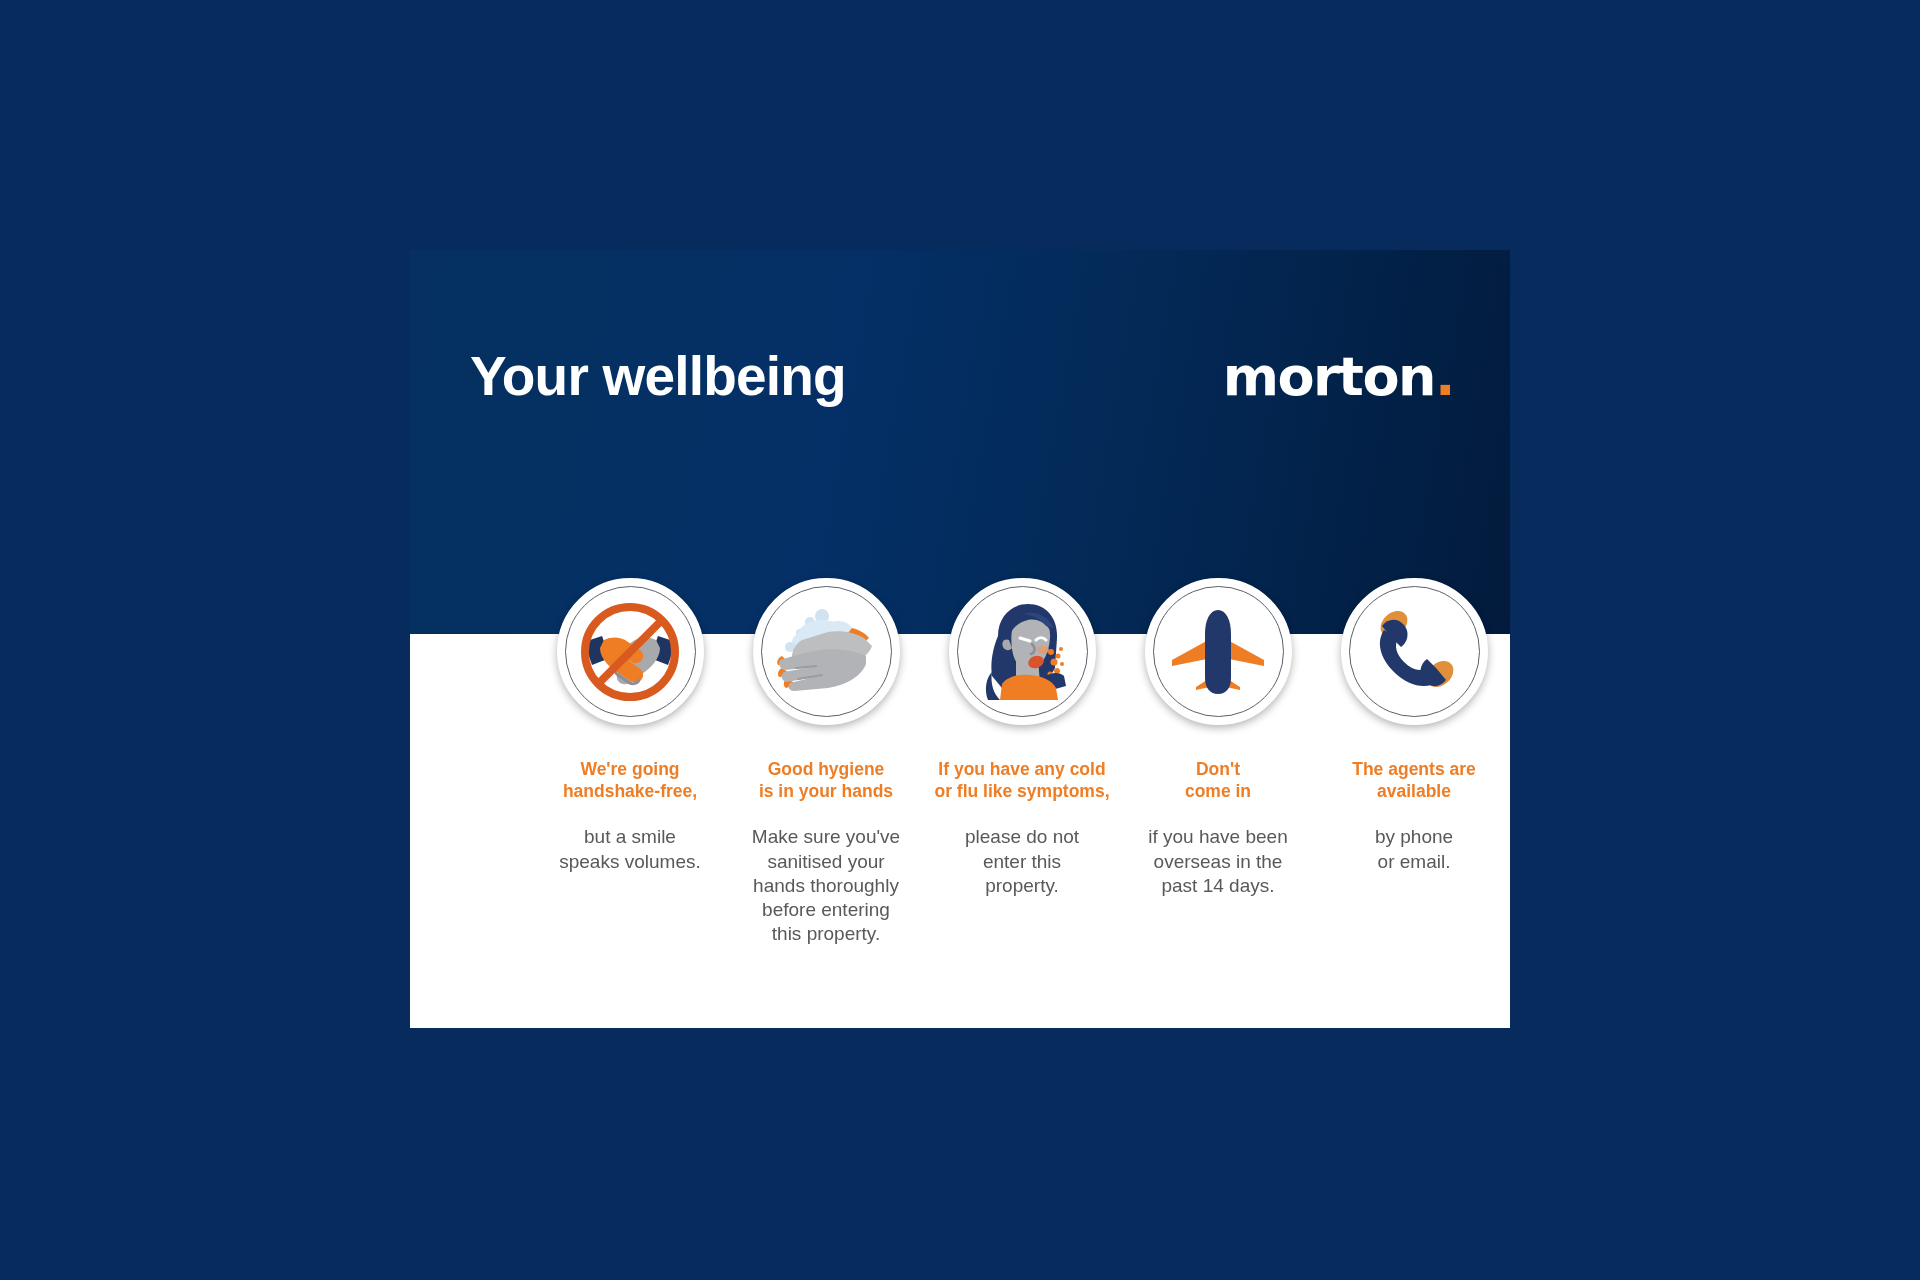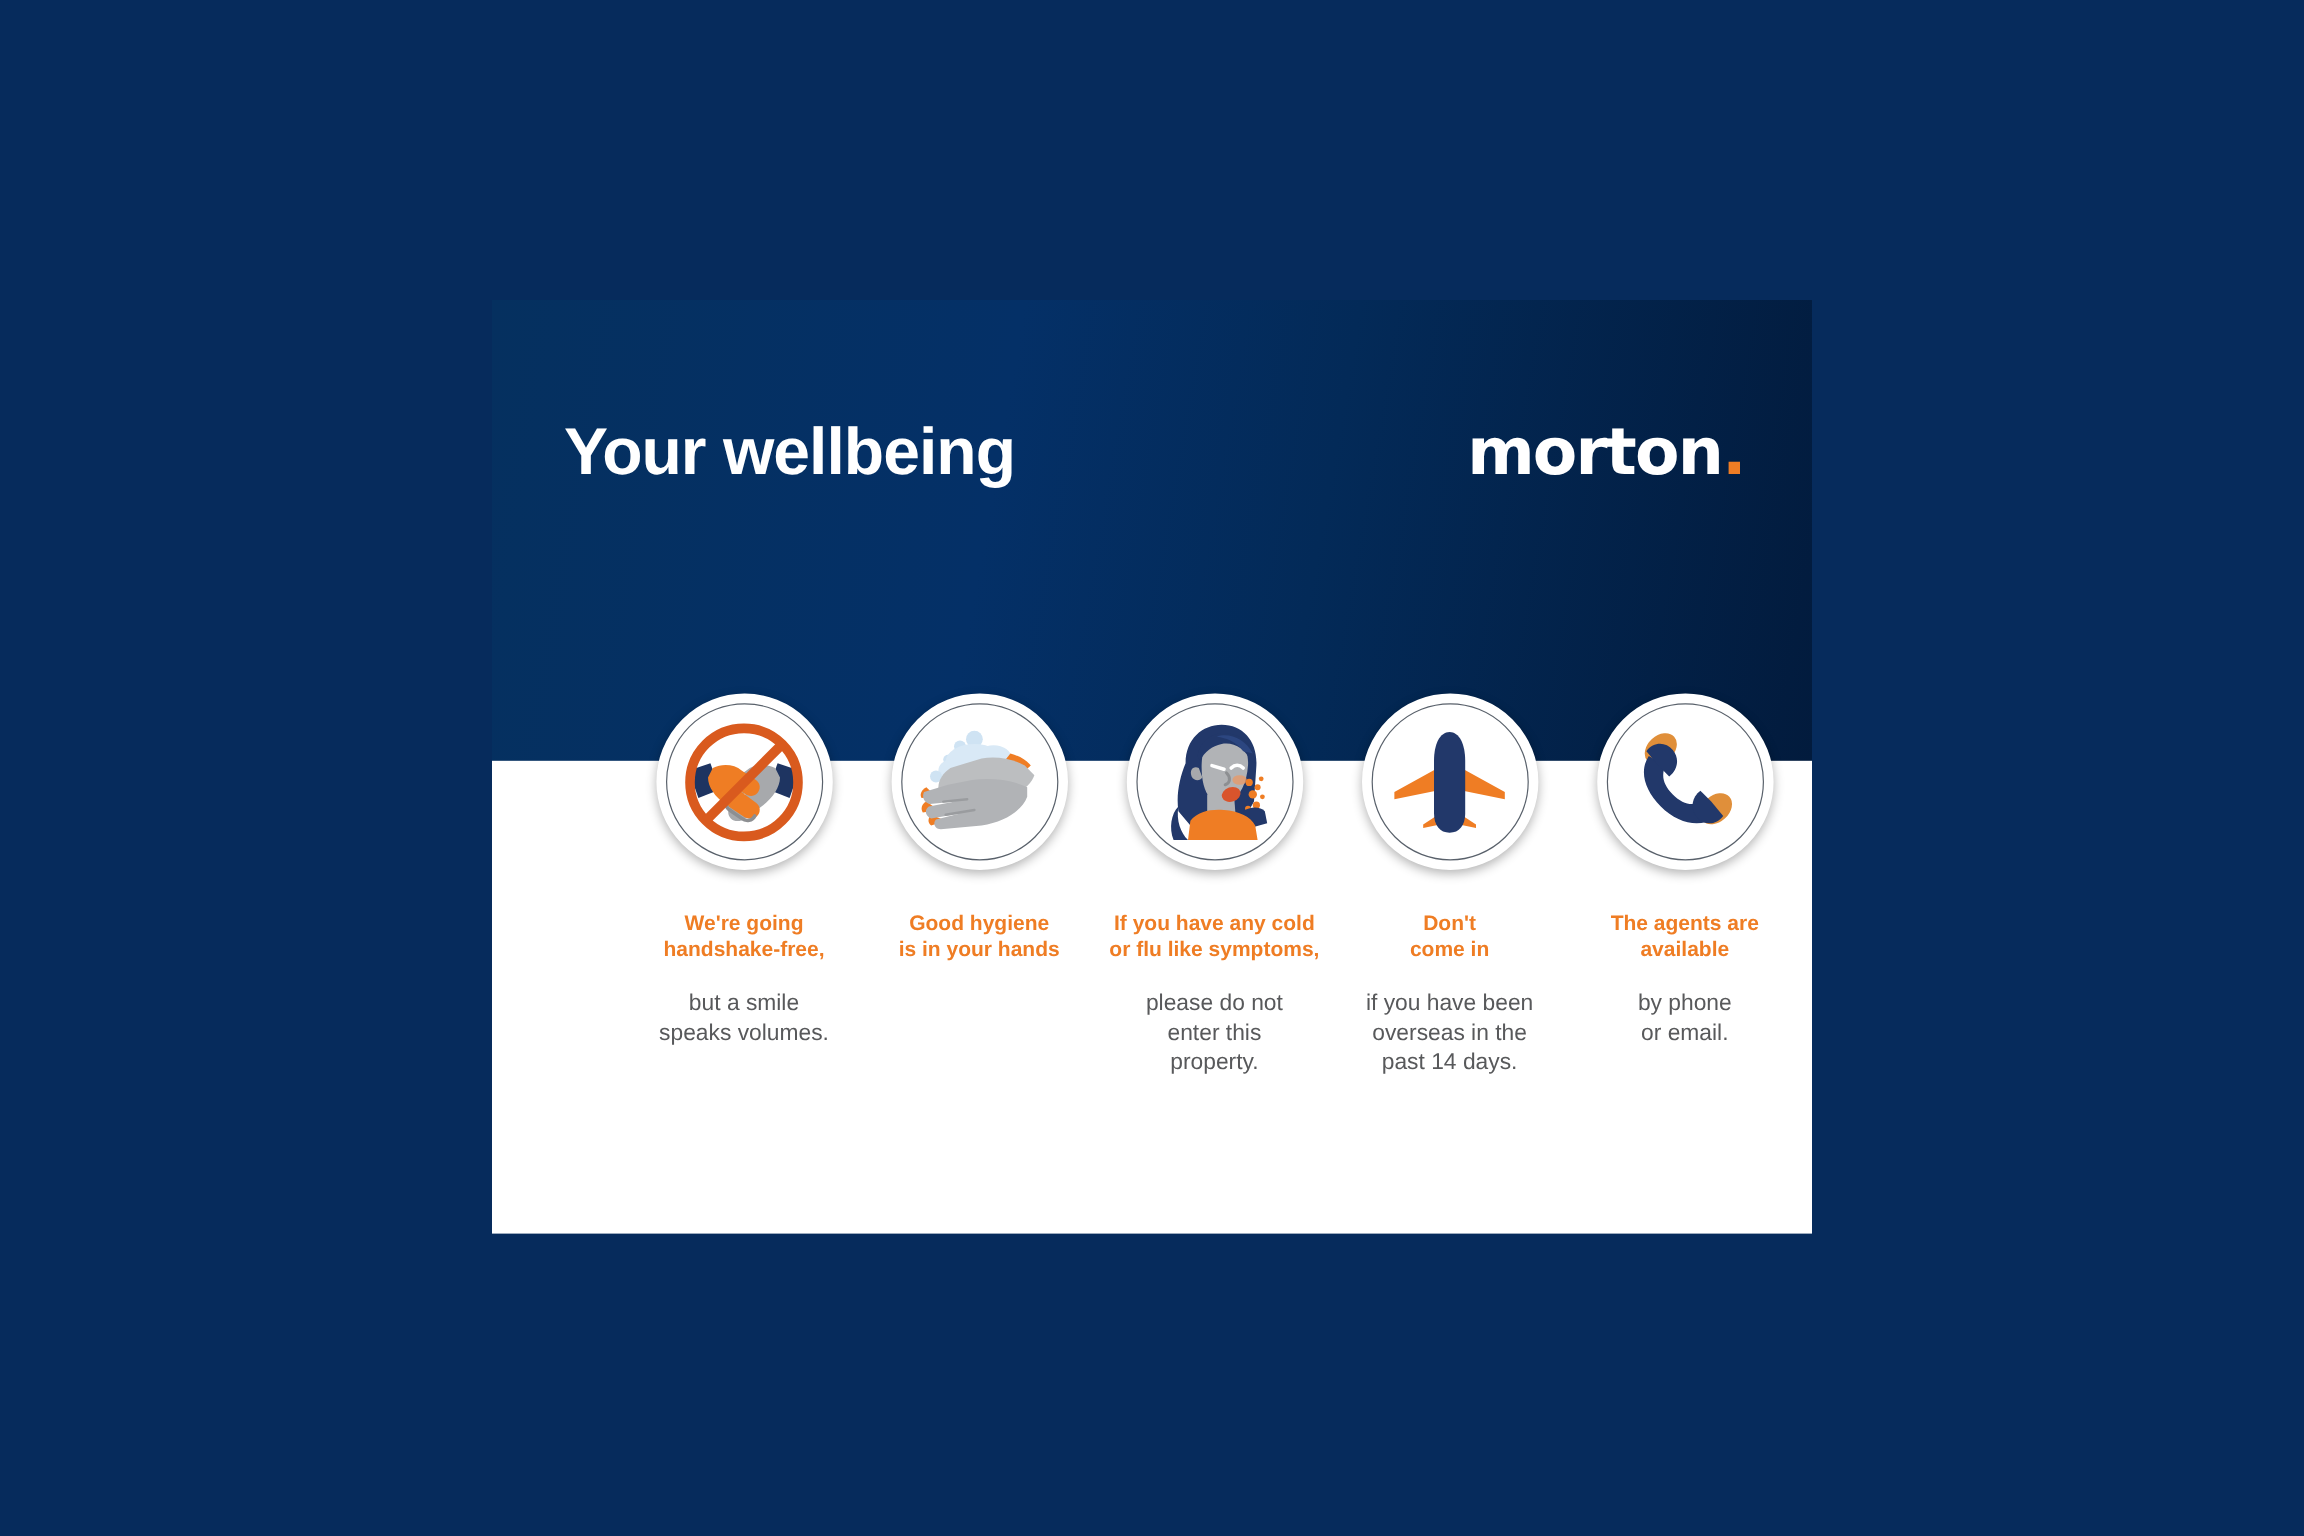--- a/index.html
+++ b/index.html
@@ -62,21 +62,21 @@
     left: 410px;
     top: 634px;
     width: 1100px;
     height: 394px;
     background: #ffffff;
   }
 
   
   .columns {
     position: absolute;
-    left: 410px;
+    left: 420px;
     top: 578px;
     width: 1100px;
     height: 450px;
     display: flex;
     justify-content: flex-start;
     padding-left: 112px;
   }
 
   .column {
     width: 196px;
@@ -187,20 +187,25 @@
 
           <path d="M36 48 C30 52 26 58 26 64 L26 70 L90 70 C98 66 104 60 106 54 L98 46 C88 40 74 38 62 40 Z" fill="#bcbec0"></path>
 
           <path d="M14 68 C12 72 14 77 19 78 L40 76 L18 80 C14 83 15 88 20 90 L44 86 L24 91 C21 94 23 99 28 99 L62 96 C82 93 96 83 100 72 L100 64 C88 58 70 56 54 58 L34 62 Z" fill="#b1b3b6"></path>
 
           <path d="M30 76 L50 74 M32 87 L56 83" fill="none" stroke="#9a9c9f" stroke-width="2" stroke-linecap="round"></path>
         </svg>
       </div>
       <div class="col-title">Good hygiene
 is in your hands</div>
+      <div class="col-body">Make sure you've
+sanitised your
+hands thoroughly
+before entering
+this property.</div>
     </div>
 
     <div class="column">
       <div class="icon-badge">
         <svg width="120" height="120" viewBox="0 0 120 120" aria-hidden="true">
 
           <path d="M36 44 C36 24 50 12 66 12 C84 12 96 26 95 46 L93 76 L84 92 L40 96 L30 84 C28 70 31 56 36 44 Z" fill="#22386a"></path>
 
           <path d="M54 70 L54 92 L78 92 L76 66 Z" fill="#b1b3b6"></path>
 

